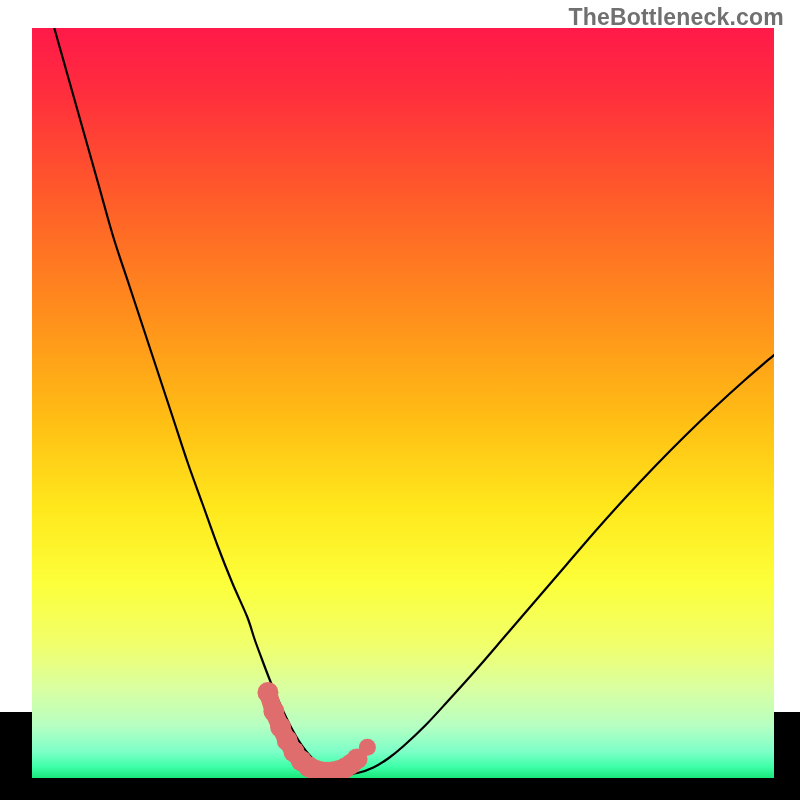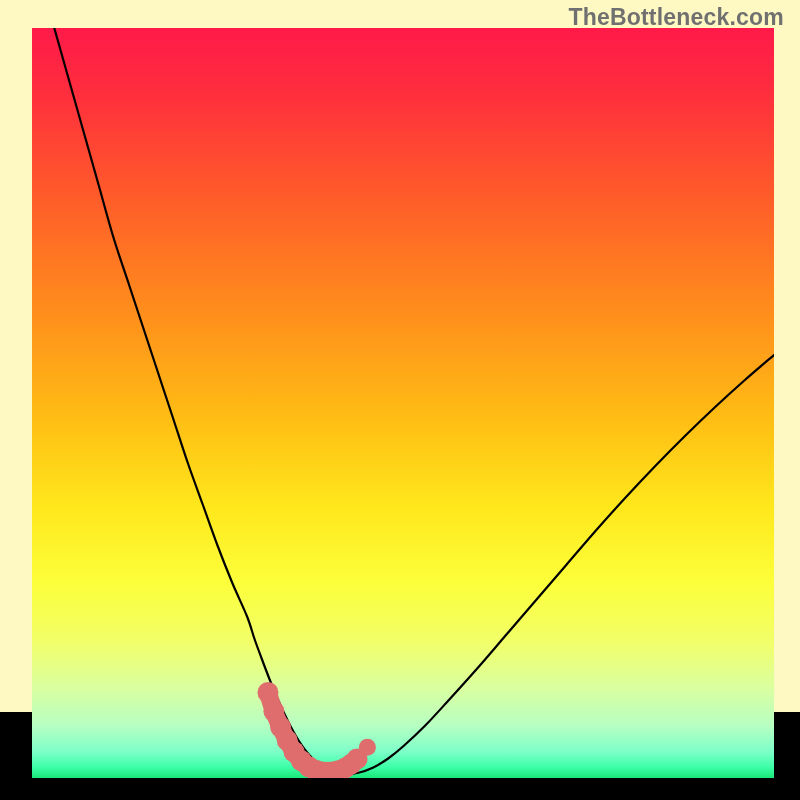--- a/index.html
+++ b/index.html
@@ -9,21 +9,21 @@
     height: 800px;
     background: #000000;
     overflow: hidden;
   }
   .frame {
     position: absolute;
     left: 0;
     top: 0;
     width: 800px;
     height: 712px;
-    background: #fef9c3;
+    background: #ffffff;
   }
   .watermark {
     position: absolute;
     top: 4px;
     right: 16px;
     font-family: Arial, Helvetica, sans-serif;
     font-size: 23px;
     font-weight: 600;
     letter-spacing: 0.2px;
     color: #707070;

